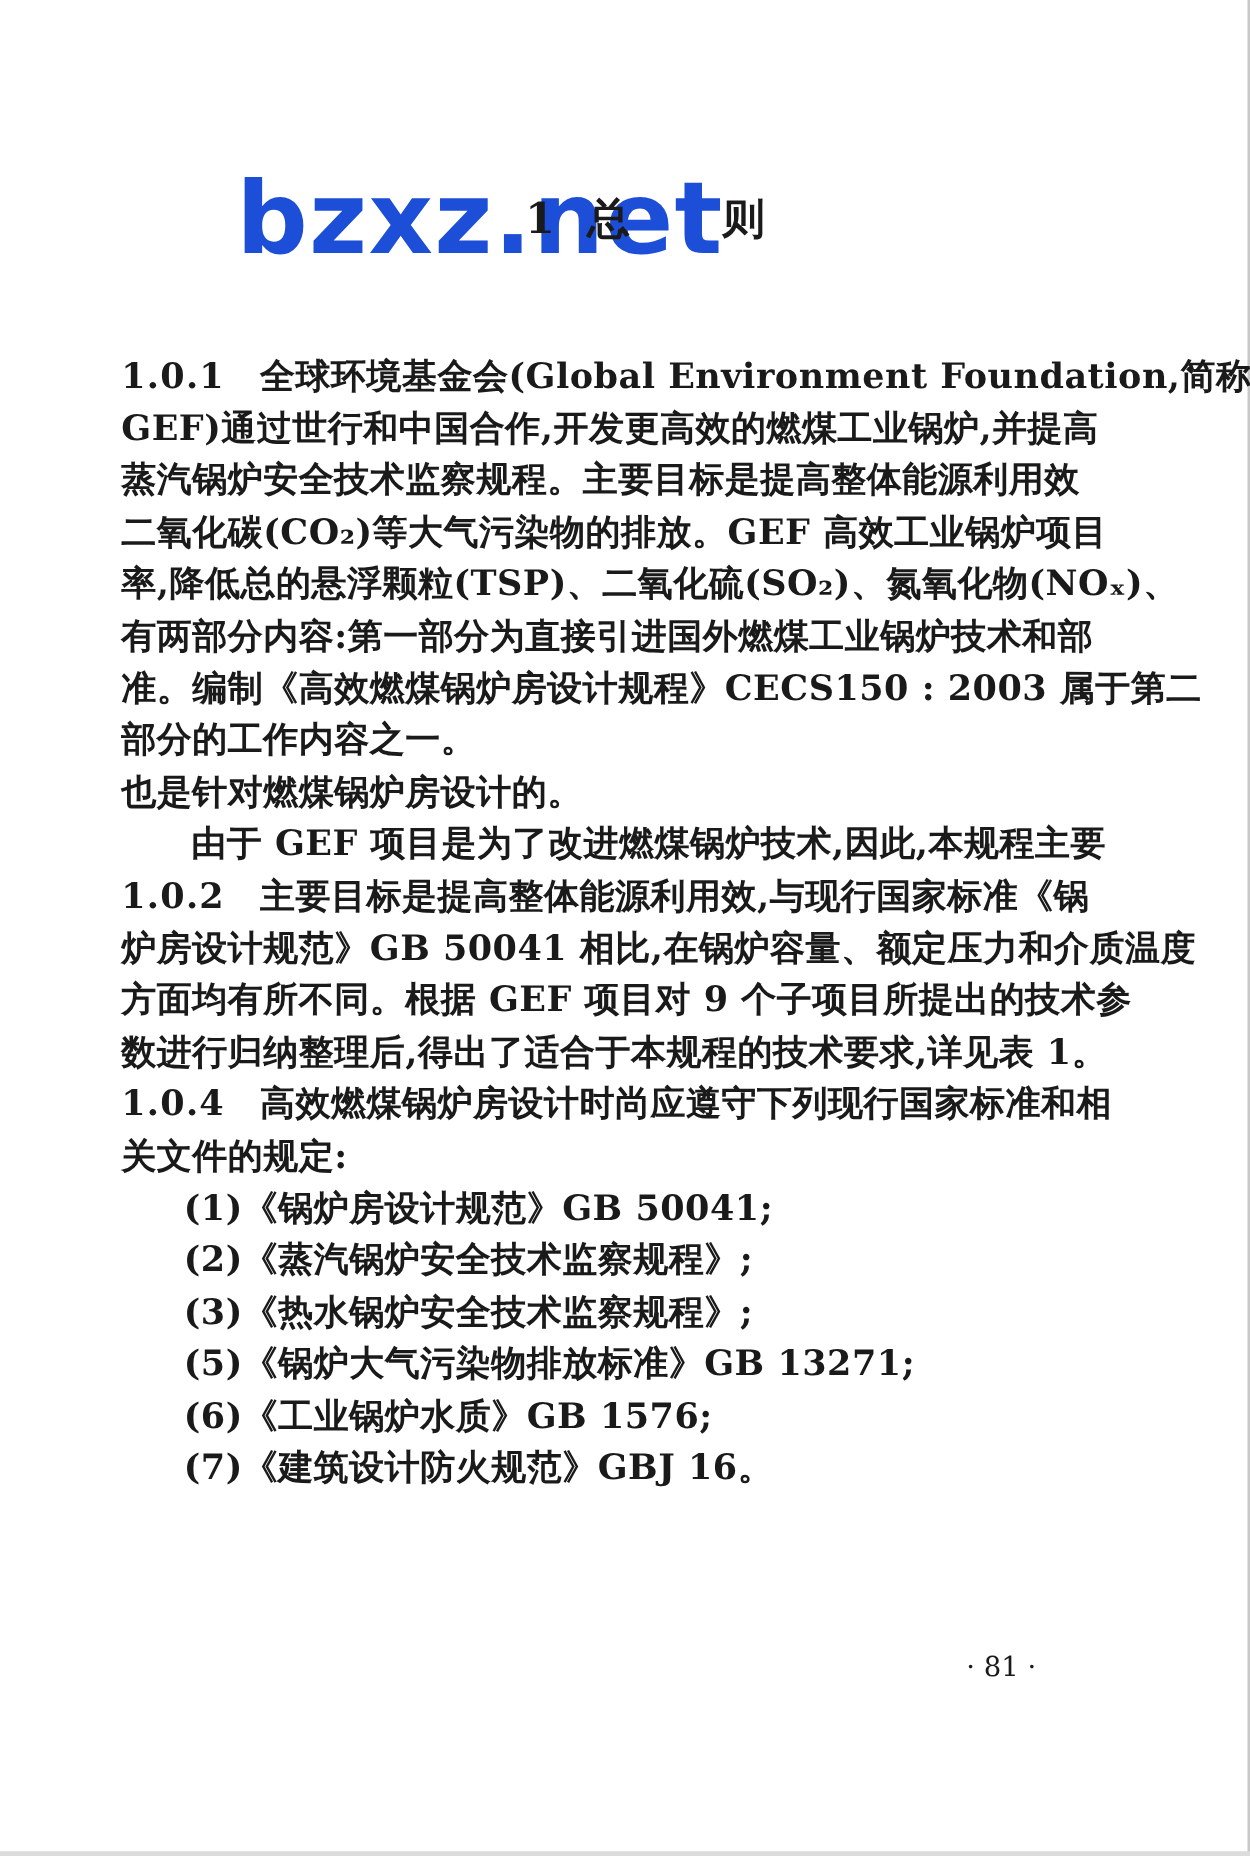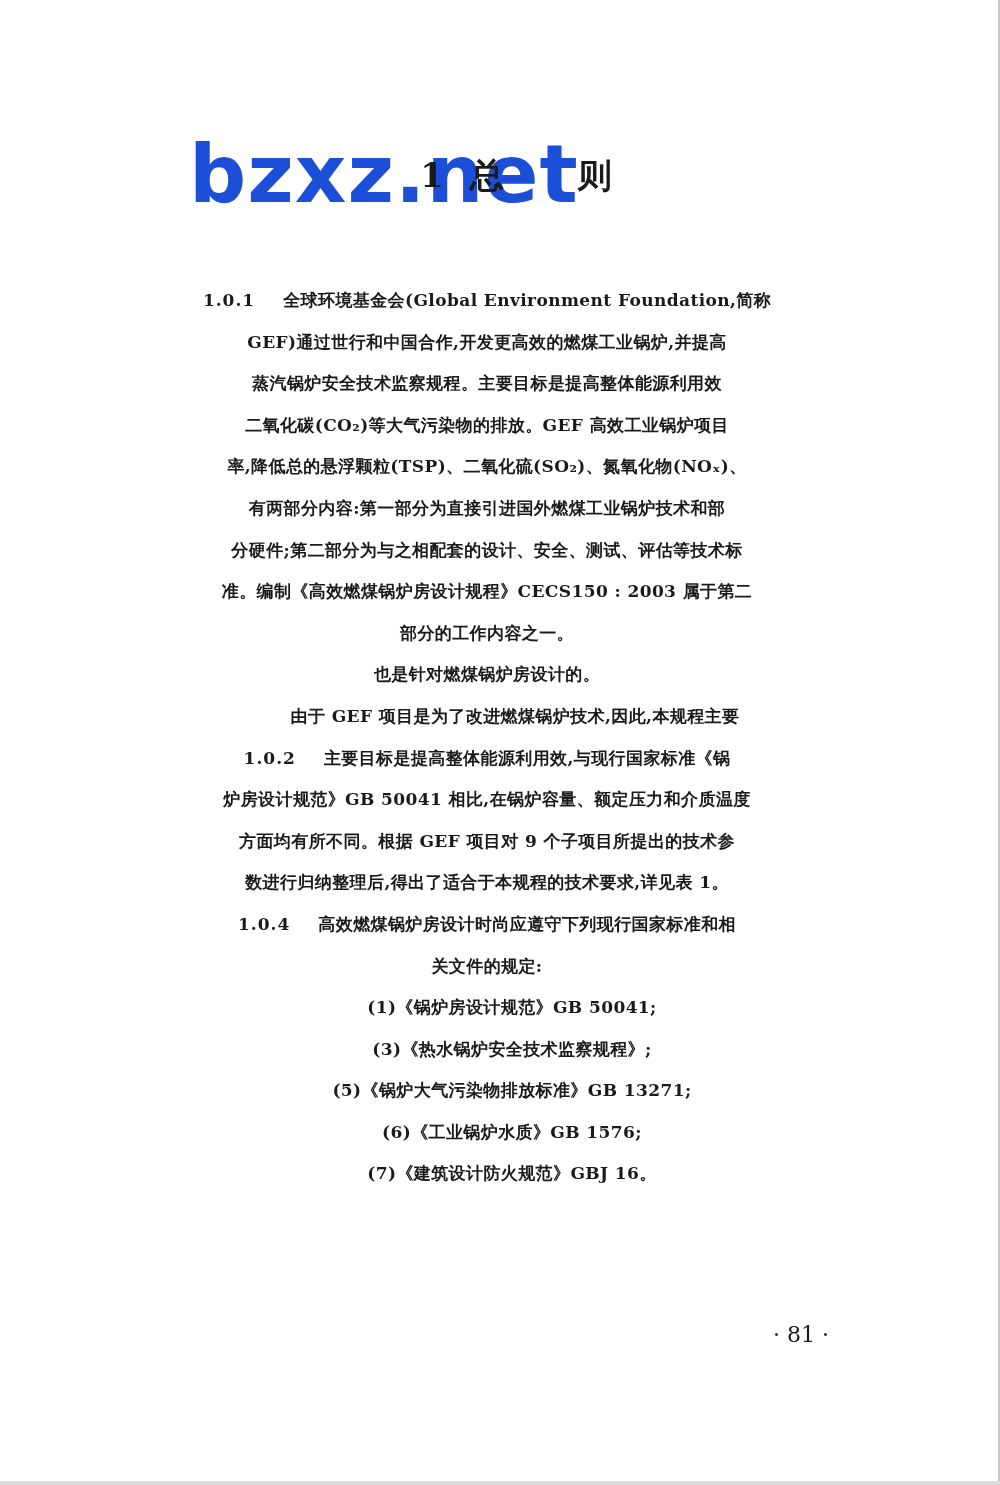--- a/index.html
+++ b/index.html
@@ -14,23 +14,22 @@
     font-weight: bold; font-size: 80px; line-height: 80px; color: #1d4ed8; letter-spacing: 1px; z-index: 0;
   }
   .chapter-title {
     position: absolute; left: 16px; top: 150px; width: 1000px; text-align: center; z-index: 1;
     font-size: 34px; font-weight: bold; line-height: 50px; letter-spacing: 0;
   }
   .chapter-title .num { display: inline-block; margin-right: 26px; }
   .chapter-title .w1 { display: inline-block; margin-right: 74px; }
   .content { position: absolute; left: 97px; top: 280px; width: 780px; z-index: 1; }
   .line {
-    font-size: 17px; line-height: 41.6px; height: 41.6px; white-space: nowrap; letter-spacing: 0.4px;
+    font-size: 28px; line-height: 41.6px; height: 41.6px; white-space: nowrap; letter-spacing: 0.4px;
     font-weight: bold;
-    text-align: center;
   }
   .line .clause { font-weight: bold; margin-right: 28px; letter-spacing: 1px; }
   .indent { padding-left: 56px; }
   .item { padding-left: 50px; }
   .page-number {
     position: absolute; left: 773px; top: 1284px; font-size: 22px; line-height: 30px; font-weight: normal; margin-top: 36px;
   }
 </style>
 </head>
 <body>
@@ -47,37 +46,37 @@
 <div class="content">
 
   <div class="line">
     <span class="clause">1.0.1</span><span>全球环境基金会(Global Environment Foundation,简称</span>
   </div>
   <div class="line">GEF)通过世行和中国合作,开发更高效的燃煤工业锅炉,并提高</div>
   <div class="line">蒸汽锅炉安全技术监察规程。主要目标是提高整体能源利用效</div>
   <div class="line">二氧化碳(CO₂)等大气污染物的排放。GEF 高效工业锅炉项目</div>
   <div class="line">率,降低总的悬浮颗粒(TSP)、二氧化硫(SO₂)、氮氧化物(NOₓ)、</div>
   <div class="line">有两部分内容:第一部分为直接引进国外燃煤工业锅炉技术和部</div>
-  <div class="line">分硬件;第二部分为与之相配套的设计、安全、测试、评估等技术标</div>
   <div class="line">准。编制《高效燃煤锅炉房设计规程》CECS150 : 2003 属于第二</div>
   <div class="line">部分的工作内容之一。</div>
   <div class="line">也是针对燃煤锅炉房设计的。</div>
   <div class="line indent">由于 GEF 项目是为了改进燃煤锅炉技术,因此,本规程主要</div>
 
   <div class="line">
     <span class="clause">1.0.2</span><span>主要目标是提高整体能源利用效,与现行国家标准《锅</span>
   </div>
   <div class="line">炉房设计规范》GB 50041 相比,在锅炉容量、额定压力和介质温度</div>
   <div class="line">方面均有所不同。根据 GEF 项目对 9 个子项目所提出的技术参</div>
   <div class="line">数进行归纳整理后,得出了适合于本规程的技术要求,详见表 1。</div>
 
   <div class="line">
     <span class="clause">1.0.4</span><span>高效燃煤锅炉房设计时尚应遵守下列现行国家标准和相</span>
   </div>
   <div class="line">关文件的规定:</div>
   <div class="line item">(1)《锅炉房设计规范》GB 50041;</div>
+  <div class="line item">(2)《蒸汽锅炉安全技术监察规程》;</div>
   <div class="line item">(3)《热水锅炉安全技术监察规程》;</div>
   <div class="line item">(5)《锅炉大气污染物排放标准》GB 13271;</div>
   <div class="line item">(6)《工业锅炉水质》GB 1576;</div>
   <div class="line item">(7)《建筑设计防火规范》GBJ 16。</div>
 </div>
 
 <div class="page-number">· 81 ·</div>
 
 </body></html>

